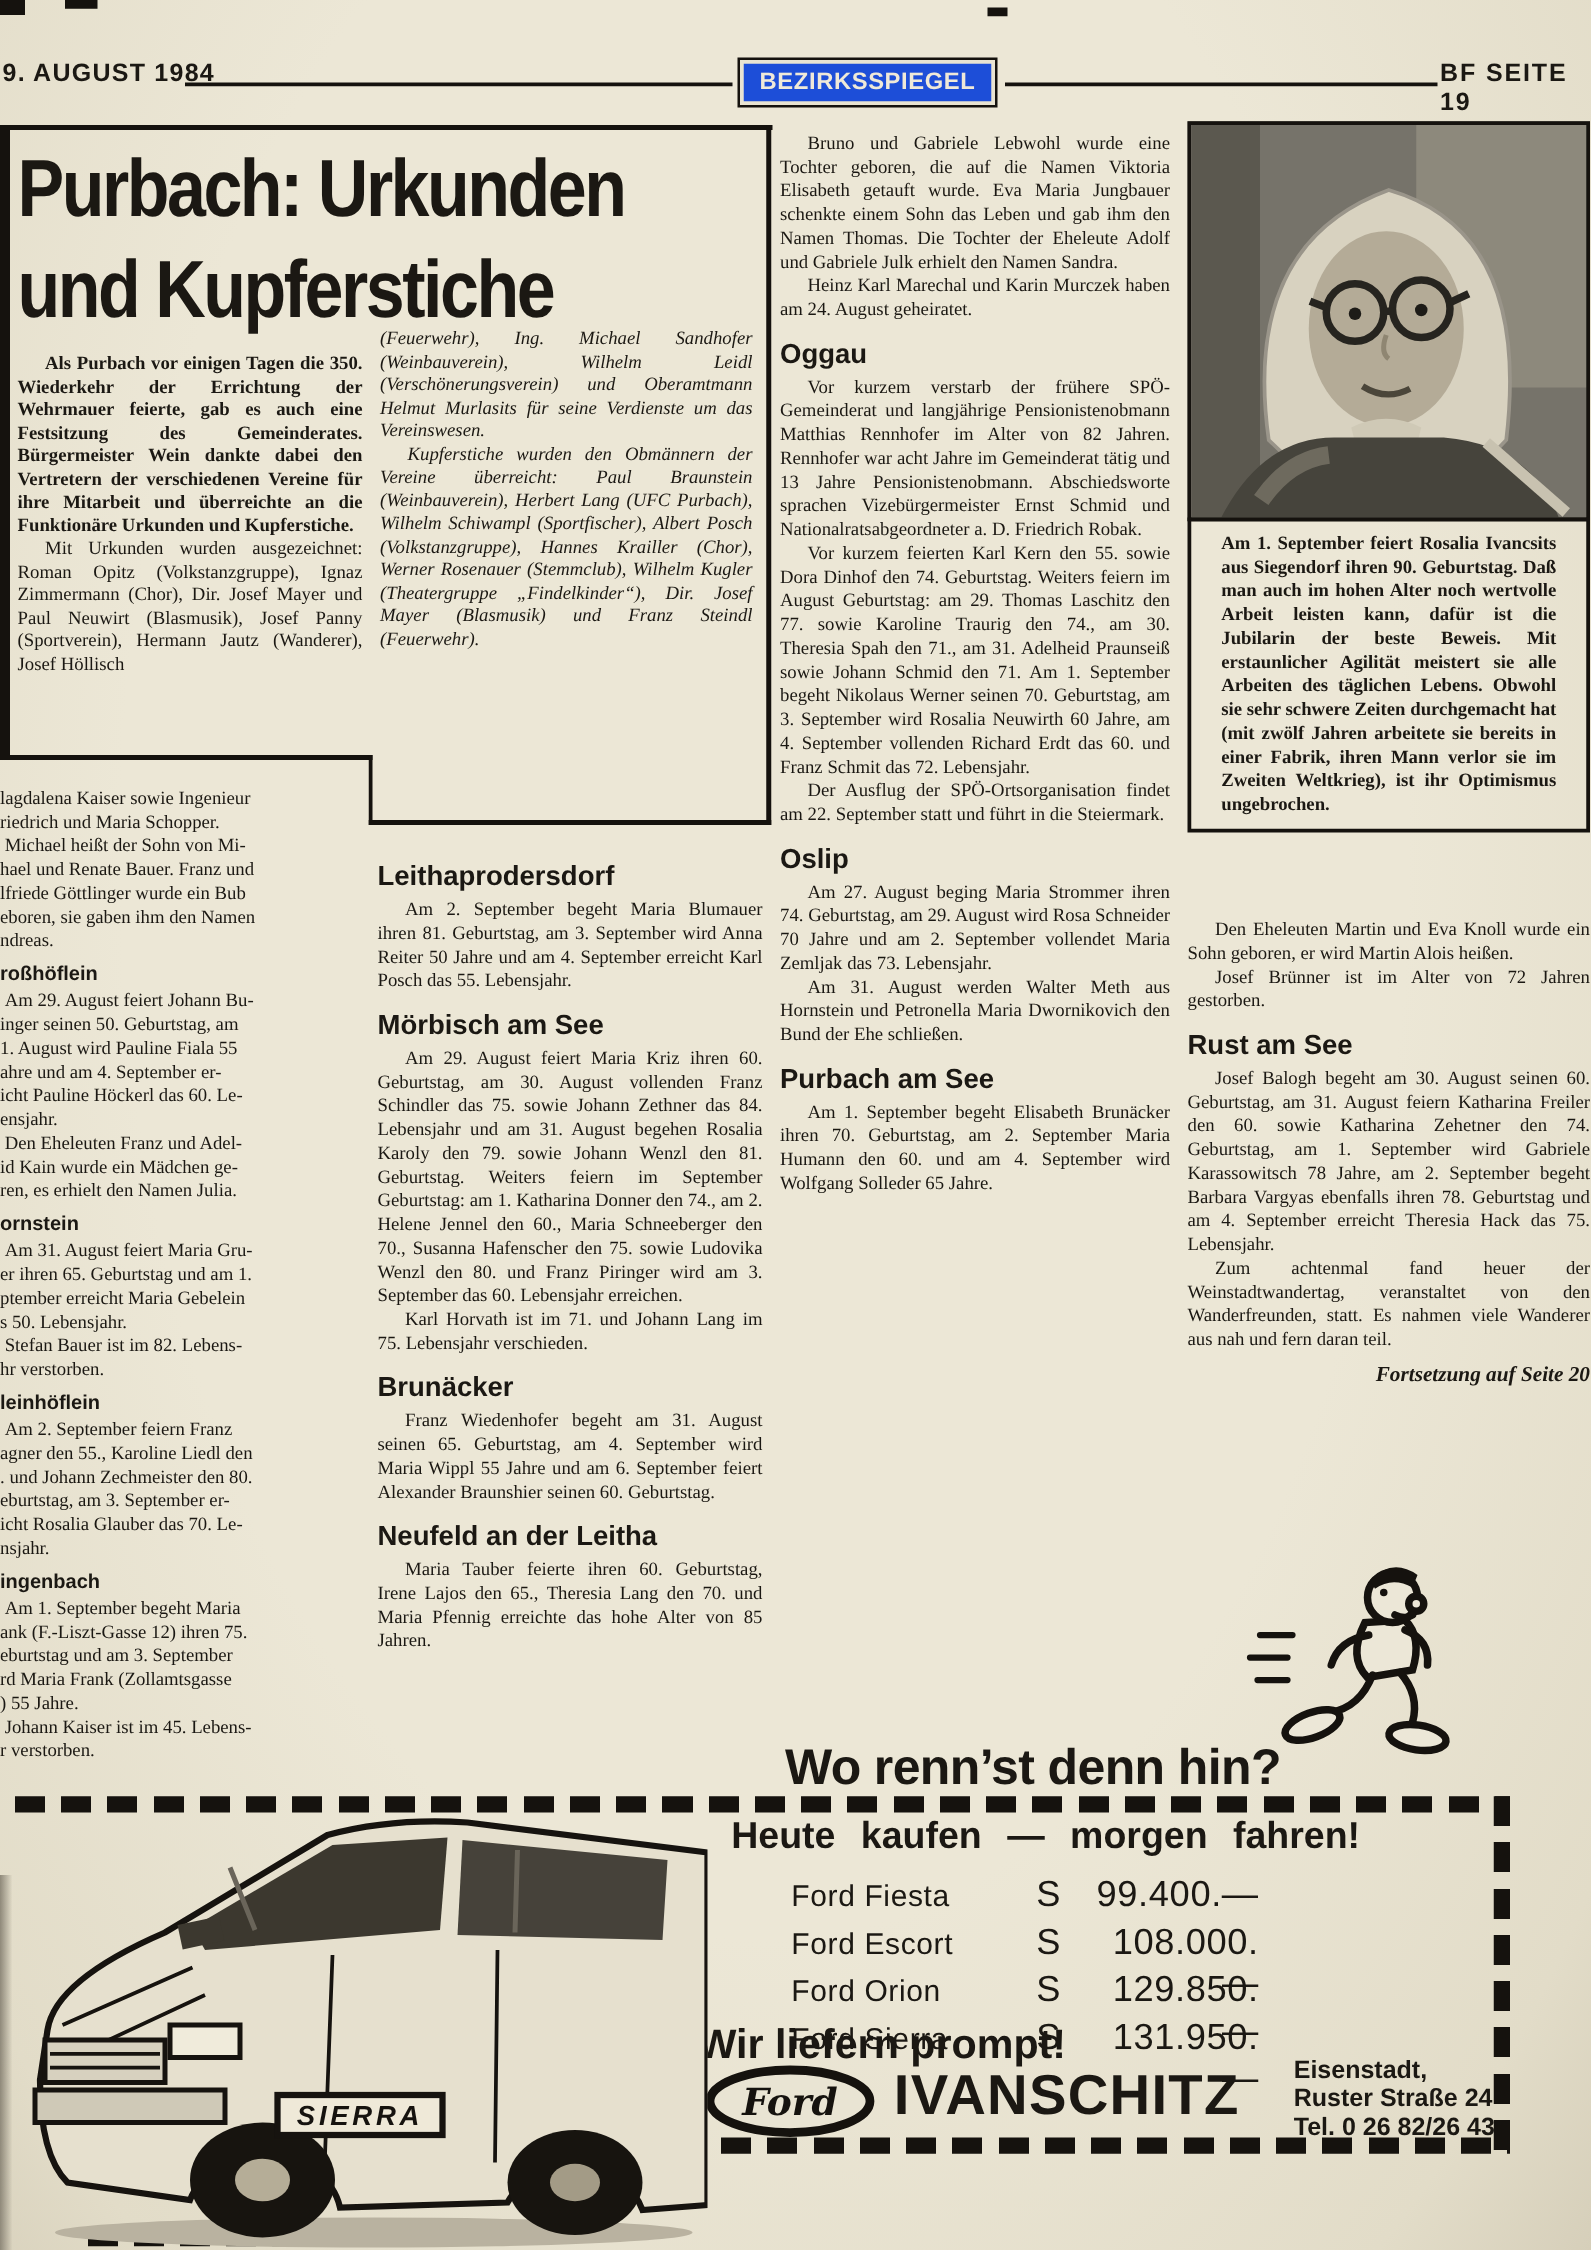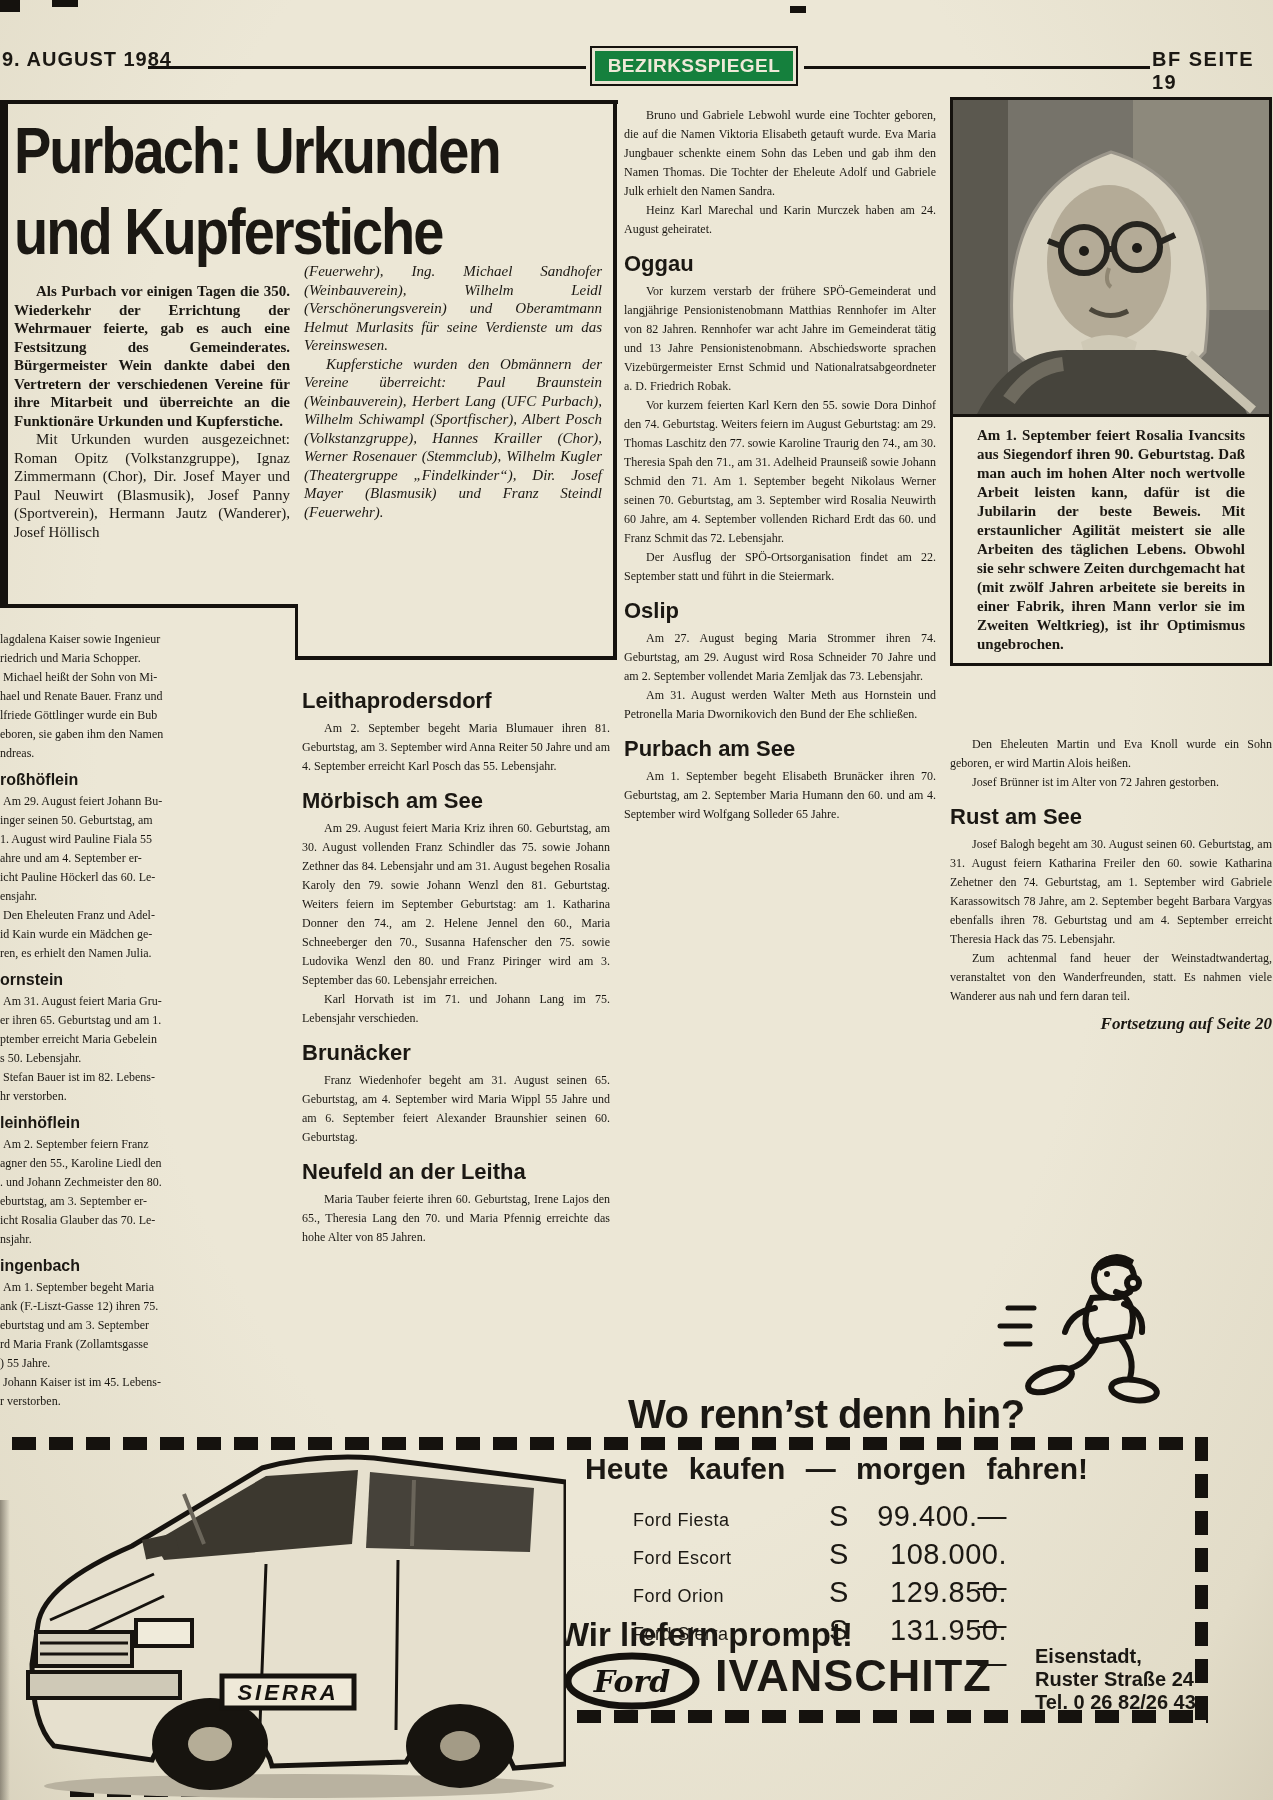--- a/index.html
+++ b/index.html
@@ -5,55 +5,55 @@
   html,body{margin:0;padding:0;background:#b9b2a2;}
   #page{position:relative;width:1273px;height:1800px;margin:0 auto;overflow:hidden;
         background:radial-gradient(ellipse at 48% 38%, #ece7d6 55%, #e2dcc8 88%, #d6cfba 100%);
         color:#1b1813;font-family:"Liberation Serif", serif;}
   .abs{position:absolute;}
   .ink{background:#15120e;}
   
   #hdr-date{left:2px;top:48px;font:600 20px "Liberation Sans",sans-serif;letter-spacing:1px;}
   #rule-l{left:148px;top:66px;width:438px;height:3px;}
   #masthead{left:590px;top:46px;width:208px;height:40px;border:2px solid #15120e;background:#e9e4d2;padding:3px;box-sizing:border-box;}
-  #masthead .inner{background:#15803d;color:#efe9d8;height:100%;display:flex;align-items:center;justify-content:center;
+  #masthead .inner{background:#1d4ed8;color:#efe9d8;height:100%;display:flex;align-items:center;justify-content:center;
                    font:700 19px "Liberation Sans",sans-serif;letter-spacing:.5px;}
   #rule-r{left:804px;top:66px;width:346px;height:3px;}
   #hdr-page{left:1152px;top:48px;font:600 20px "Liberation Sans",sans-serif;letter-spacing:1.5px;}
   
   .bb{position:absolute;background:#15120e;}
   
   #lead-headline{left:14px;top:110px;font:900 56px/70px "Liberation Sans",sans-serif;letter-spacing:-2px;
                  transform:scaleY(1.16);transform-origin:left top;white-space:nowrap;}
   
   .newscol{position:absolute;}
   .sec-h{font:700 22px "Liberation Sans",sans-serif;margin:12px 0 5px 0;}
   #c1 .sec-h{font-size:16px;margin:8px 0 3px 0;}
-  .para{font-size:12px;line-height:19px;text-align:justify;text-indent:22px;margin:0;}
+  .para{font-size:15px;line-height:19px;text-align:justify;text-indent:22px;margin:0;}
   .para.noind{text-indent:0;}
   .para.bold{font-weight:700;}
   .para.pre{white-space:pre-line;text-align:left;text-indent:0;line-height:19px;}
   .para.ital{font-style:italic;font-weight:600;text-align:right;text-indent:0;margin-top:8px;font-size:17px;}
   .leadcol{position:absolute;}
   .leadcol .para{font-size:15px;line-height:18.5px;}
   
   #photo{left:950px;top:97px;width:322px;height:320px;border:3px solid #15120e;box-sizing:border-box;background:#7a776d;}
   #caption-box{left:950px;top:414px;width:322px;border:3px solid #15120e;box-sizing:border-box;padding:9px 24px;background:transparent;}
   #caption-box .para{font-weight:700;font-size:15px;line-height:19px;text-indent:0;}
   
   #slogan{left:628px;top:1352px;font:900 40px "Liberation Sans",sans-serif;letter-spacing:-.5px;white-space:nowrap;margin-top:40px;}
   #runner{left:992px;top:1238px;width:200px;height:185px;}
   
   .dash-h{position:absolute;height:13px;background:repeating-linear-gradient(90deg,#15120e 0 24px,transparent 24px 37px);}
   .dash-v{position:absolute;width:13px;background:repeating-linear-gradient(180deg,#15120e 0 24px,transparent 24px 37px);}
   
   #ad-headline{left:585px;top:1452px;width:605px;text-align:left;font:700 30px "Liberation Sans",sans-serif;word-spacing:12px;white-space:nowrap;}
   #prices{left:633px;top:1500px;}
   .price-row{display:flex;align-items:baseline;height:38px;font-family:"Liberation Sans",sans-serif;letter-spacing:.5px;}
-  .price-row .model{width:196px;font-size:18px;}
+  .price-row .model{width:196px;font-size:24px;}
   .price-row .cur{width:46px;font-size:29px;}
   .price-row .val{width:132px;text-align:right;font-size:29px;}
   #promise{left:558px;top:1616px;font:800 33px "Liberation Sans",sans-serif;white-space:nowrap;}
   #ford-logo{left:562px;top:1652px;width:140px;height:58px;}
   #dealer{left:715px;top:1650px;font:900 45px "Liberation Sans",sans-serif;letter-spacing:1px;}
   #address{left:1035px;top:1645px;font:700 20px/23px "Liberation Sans",sans-serif;}
   
   #car{left:14px;top:1424px;width:552px;height:376px;}
   
   #mark1{left:0;top:0;width:20px;height:12px;}

